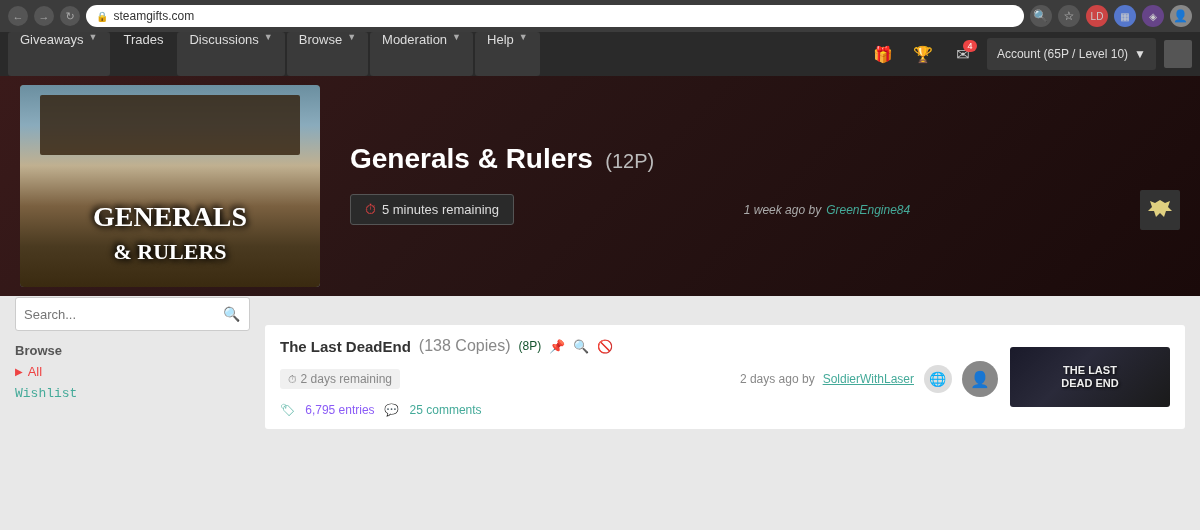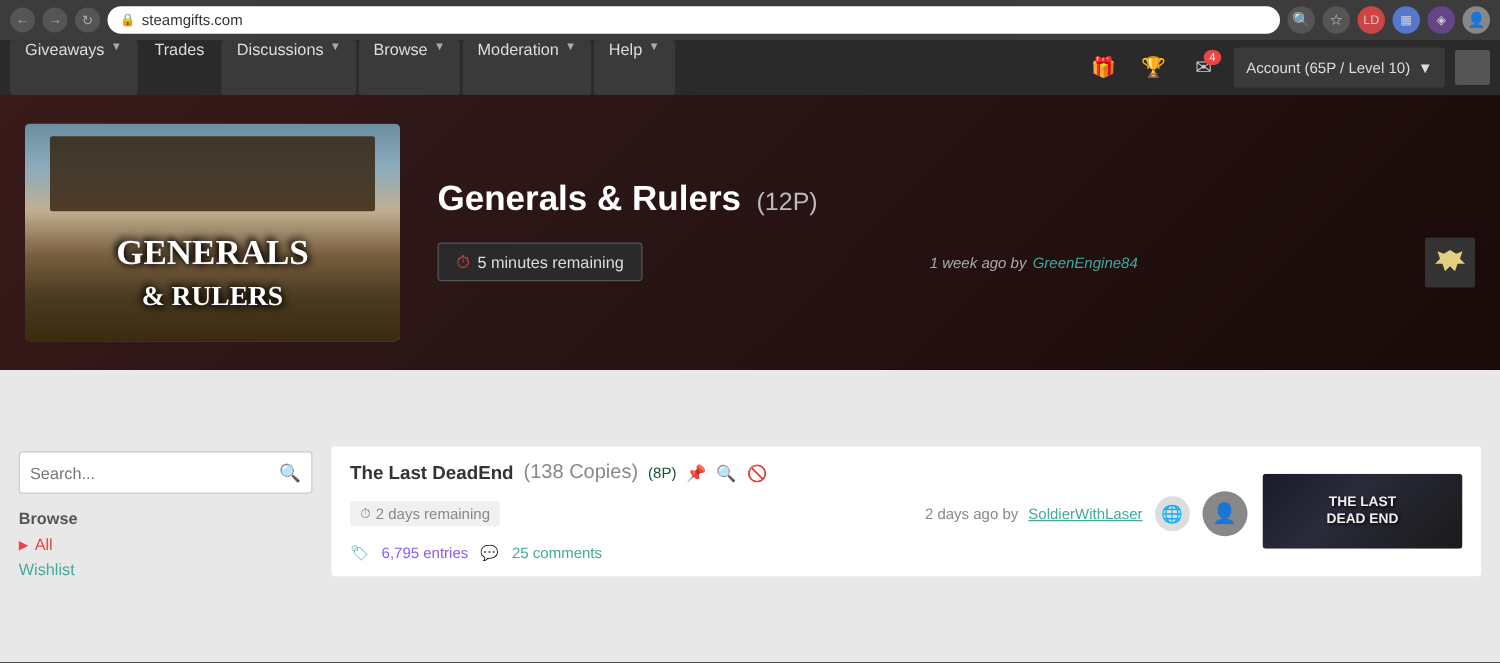--- a/index.html
+++ b/index.html
@@ -100,21 +100,21 @@
     .hero {
       height: 220px;
       background: linear-gradient(135deg, #3a1a1a 0%, #2a1515 40%, #1a0a0a 100%);
       display: flex;
       align-items: center;
       padding: 15px 20px;
       gap: 30px;
       position: relative;
     }
     .hero-game-img {
-      width: 300px; height: 174px;
+      width: 300px; height: 202px;
       border-radius: 4px;
       overflow: hidden;
       flex-shrink: 0;
       background: linear-gradient(160deg, #8b7355 0%, #5a4530 30%, #3a2a1a 50%, #6080a0 70%, #8090b0 100%);
       display: flex; align-items: center; justify-content: center;
       position: relative;
     }
     .hero-game-title-overlay {
       position: absolute;
       bottom: 20px; left: 0; right: 0;
@@ -159,24 +159,23 @@
       border-radius: 2px;
       display: flex; align-items: center; justify-content: center;
     }
     .hero-user-avatar svg { width: 30px; height: 30px; }
 
     
     .main-area {
       background: #e8e8e8;
       display: flex;
       gap: 0;
-      padding: 15px 15px;
+      padding: 1px 15px;
       height: calc(530px - 32px - 44px - 220px);
       overflow: hidden;
-      align-items: center;
     }
 
     
     .sidebar {
       width: 250px;
       flex-shrink: 0;
       padding-right: 15px;
     }
     .search-box {
       width: 100%;
@@ -205,26 +204,28 @@
     }
     .browse-all {
       display: flex; align-items: center; gap: 5px;
       font-size: 13px; color: #e44; cursor: pointer;
       margin-bottom: 4px;
     }
     .browse-all .arrow { font-size: 10px; }
     .wishlist-link {
       font-size: 13px; color: #4a9; cursor: pointer;
       text-decoration: none;
+      font-family: Liberation Mono, monospace;
     }
 
     
     .giveaway-list {
       flex: 1;
       overflow: hidden;
+      margin-top: 28px;
     }
     .giveaway-card {
       background: #fff;
       border-radius: 3px;
       padding: 12px 15px;
       display: flex;
       align-items: center;
       gap: 12px;
       margin-bottom: 8px;
     }

